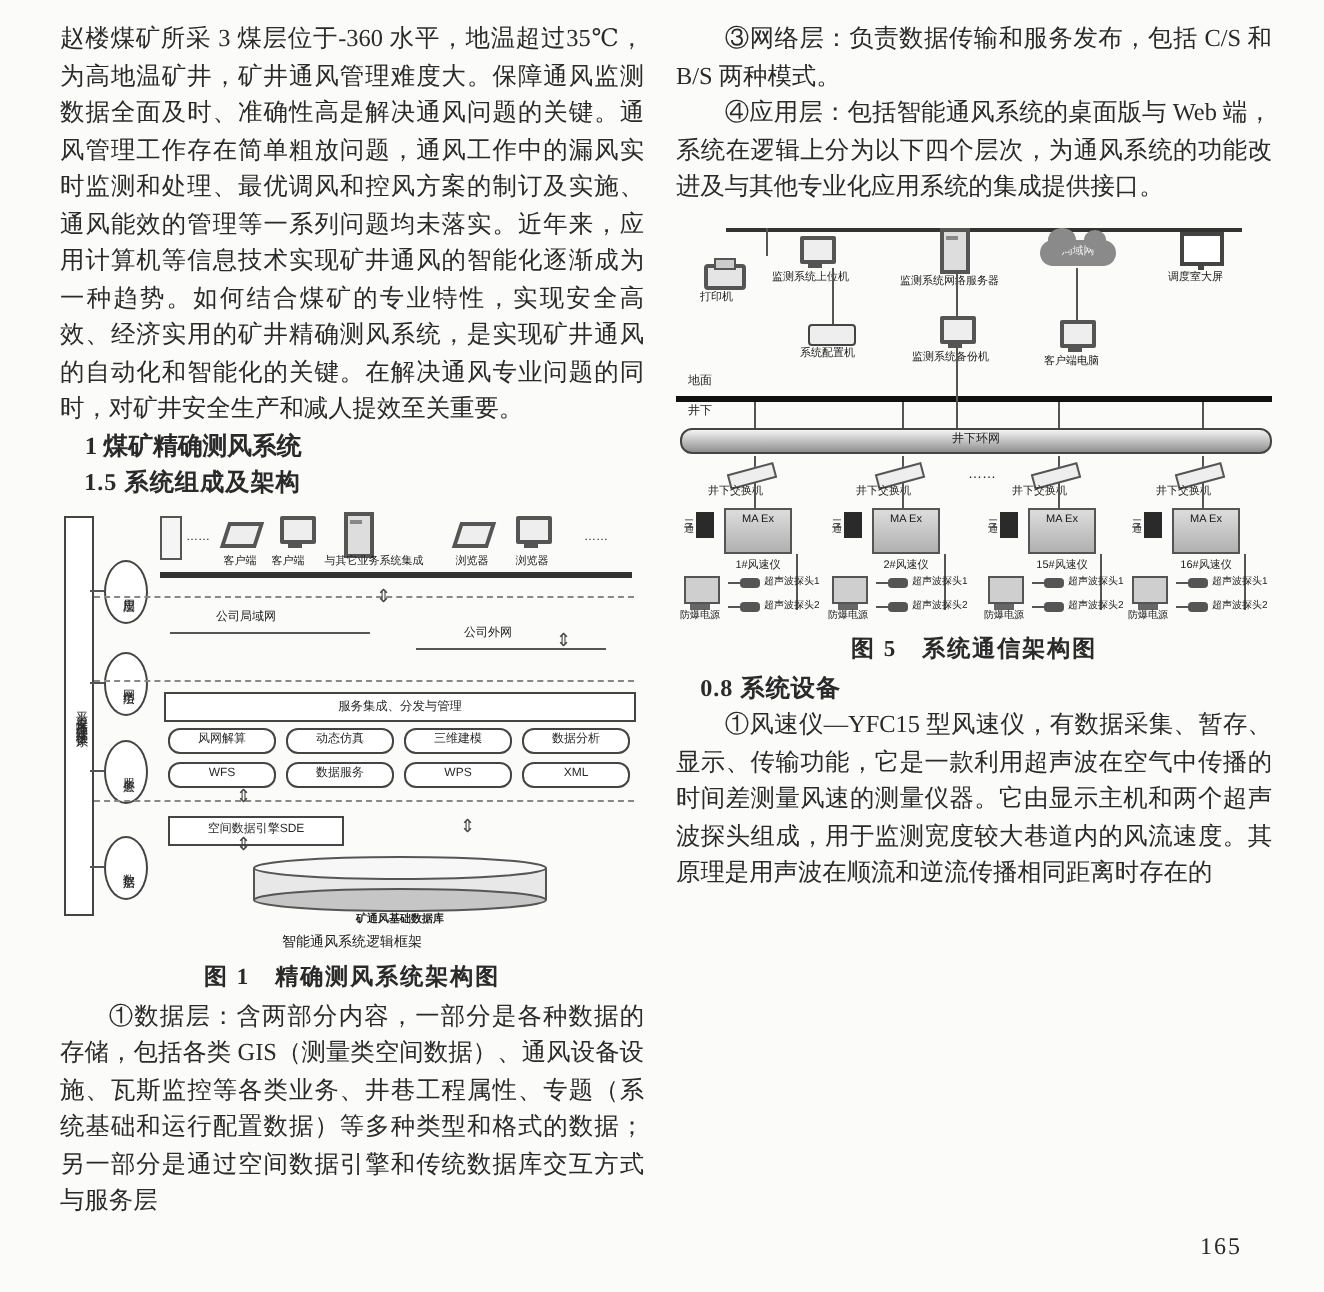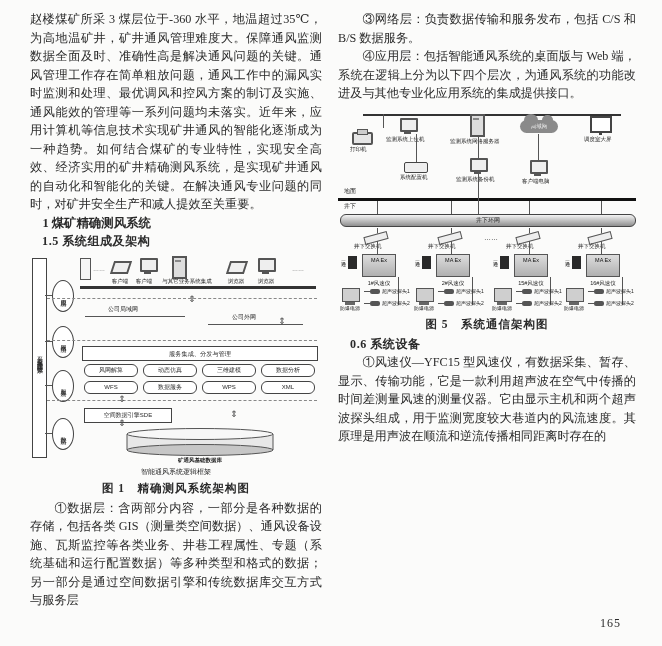--- a/index.html
+++ b/index.html
@@ -141,21 +141,21 @@
       <span class="lab-s ctr" style="left:95px;top:203px;width:150px;font-weight:bold">矿通风基础数据库</span>
       <span class="lab ctr" style="left:0;top:214px;width:100%;font-size:7px">智能通风系统逻辑框架</span>
     </div>
     <div class="fcap">图 1　精确测风系统架构图</div>
   </div>
 
   <p class="t">①数据层：含两部分内容，一部分是各种数据的存储，包括各类 GIS（测量类空间数据）、通风设备设施、瓦斯监控等各类业务、井巷工程属性、专题（系统基础和运行配置数据）等多种类型和格式的数据；另一部分是通过空间数据引擎和传统数据库交互方式与服务层</p>
 </div>
 
 <div class="col" id="colR">
-  <p class="t">③网络层：负责数据传输和服务发布，包括 C/S 和 B/S 数据服务。</p>
+  <p class="t">③网络层：负责数据传输和服务发布，包括 C/S 和 B/S 两种模式。</p>
   <p class="t">④应用层：包括智能通风系统的桌面版与 Web 端，系统在逻辑上分为以下四个层次，为通风系统的功能改进及与其他专业化应用系统的集成提供接口。</p>
 
   <div class="fig">
     <div class="figbody" style="width:298px;height:208px">
       <div class="hline" style="left:25px;top:8px;width:258px;height:2px;background:#333"></div>
 
       <div class="icon i-printer" style="left:14px;top:26px"></div>
       <span class="lab-s" style="left:12px;top:40px">打印机</span>
       <div class="vline" style="left:45px;top:8px;width:1px;height:14px"></div>
       <div class="icon i-pc" style="left:62px;top:12px"></div>
@@ -252,17 +252,17 @@
         <div class="vline" style="left:58px;top:49px;width:1px;height:28px"></div>
         <div class="icon i-probe" style="left:30px;top:61px"></div>
         <span class="lab-s" style="left:42px;top:61px;font-size:5px">超声波探头1</span>
         <div class="icon i-probe" style="left:30px;top:73px"></div>
         <span class="lab-s" style="left:42px;top:73px;font-size:5px">超声波探头2</span>
       </div>
     </div>
     <div class="fcap">图 5　系统通信架构图</div>
   </div>
 
-  <h4 class="h2">0.6 系统设备</h4>
+  <h4 class="h2">0.8 系统设备</h4>
   <p class="t">①风速仪—YFC15 型风速仪，有数据采集、暂存、显示、传输功能，它是一款利用超声波在空气中传播的时间差测量风速的测量仪器。它由显示主机和两个超声波探头组成，用于监测宽度较大巷道内的风流速度。其原理是用声波在顺流和逆流传播相同距离时存在的</p>
 </div>
 
 <div class="pagenum" style="left:600px;top:616px">165</div>
 
 </body></html>

